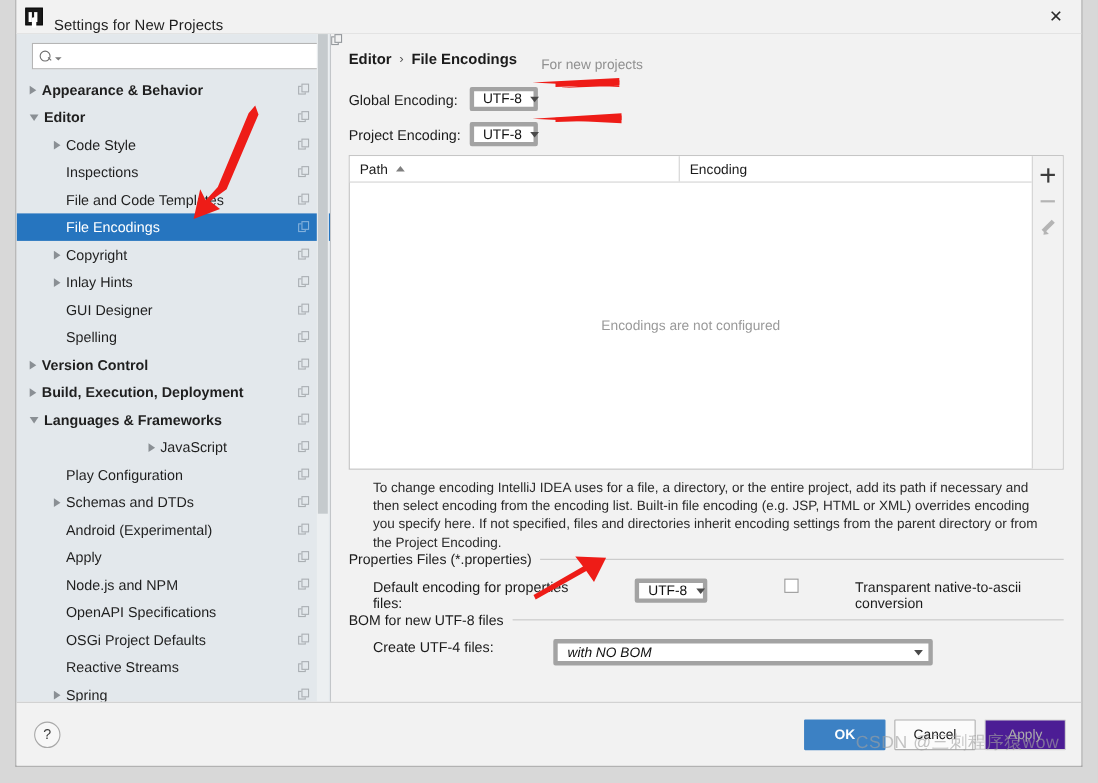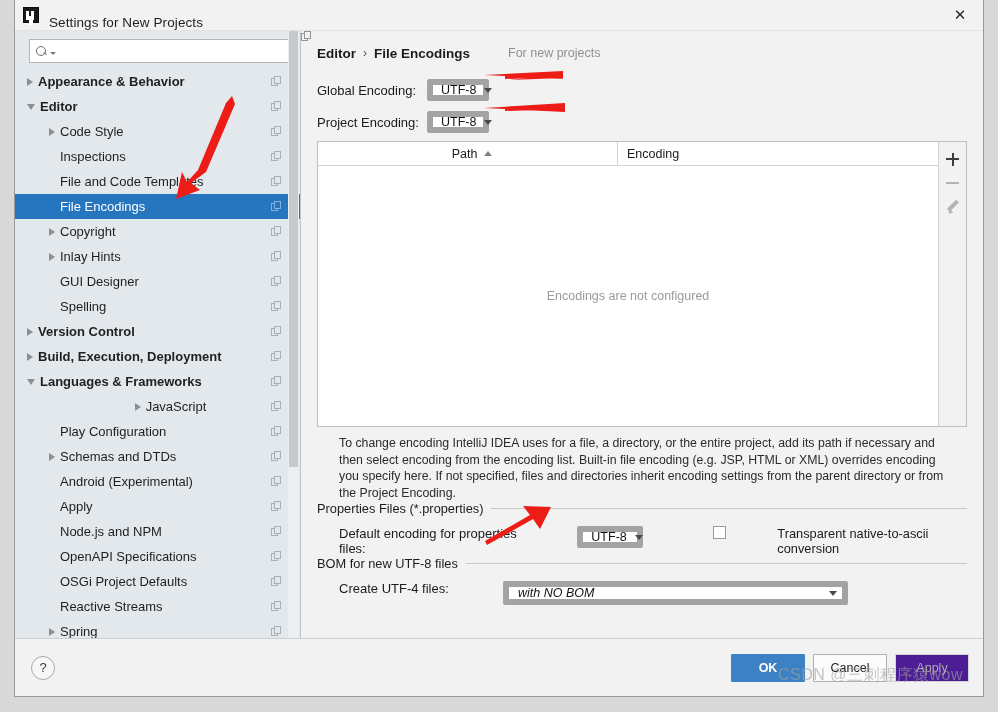--- a/index.html
+++ b/index.html
@@ -209,35 +209,36 @@
     margin-bottom: 14px;
   }
   .crumb { font-size: 13.5px; font-weight: bold; color: #1b1b1b; }
   .crumb-sep { margin: 0 7px; color: #555; font-size: 12px; }
   .fornew {
     margin-left: 22px;
     display: flex;
     align-items: center;
     color: #909090;
     font-size: 12.5px;
+    flex-direction: column;
   }
   .fornew .copy-ico { position: static; margin-right: 5px; opacity: .8; }
   .fornew .copy-ico i { background: #f2f2f2; }
 
   .field-row {
     display: flex;
     align-items: center;
     height: 26px;
     margin-bottom: 6px;
   }
   .field-label { font-size: 13px; color: #1b1b1b; }
   .combo {
     height: 22px;
     background: #fff;
-    border: 6px solid #a3a3a3;
+    border: 4px solid #a3a3a3;
     border-radius: 2px;
     display: inline-flex;
     align-items: center;
     justify-content: space-between;
     padding: 0 5px 0 8px;
     cursor: pointer;
     font-size: 12.5px;
     color: #111;
   }
   .combo .cv { white-space: nowrap; }
@@ -265,21 +266,21 @@
     background: #fff;
     flex: none;
   }
   .th {
     display: flex;
     align-items: center;
     padding-left: 9px;
     font-size: 12.5px;
     color: #1b1b1b;
   }
-  .th.path { width: 300px; border-right: 1px solid #d3d3d3; justify-content: center; }
+  .th.path { width: 300px; border-right: 1px solid #d3d3d3; }
   .th.enc { flex: 1; }
   .sort-asc {
     width: 0; height: 0;
     border-left: 4px solid transparent;
     border-right: 4px solid transparent;
     border-bottom: 5px solid #808080;
     margin-left: 7px;
   }
   .tbody {
     flex: 1;

